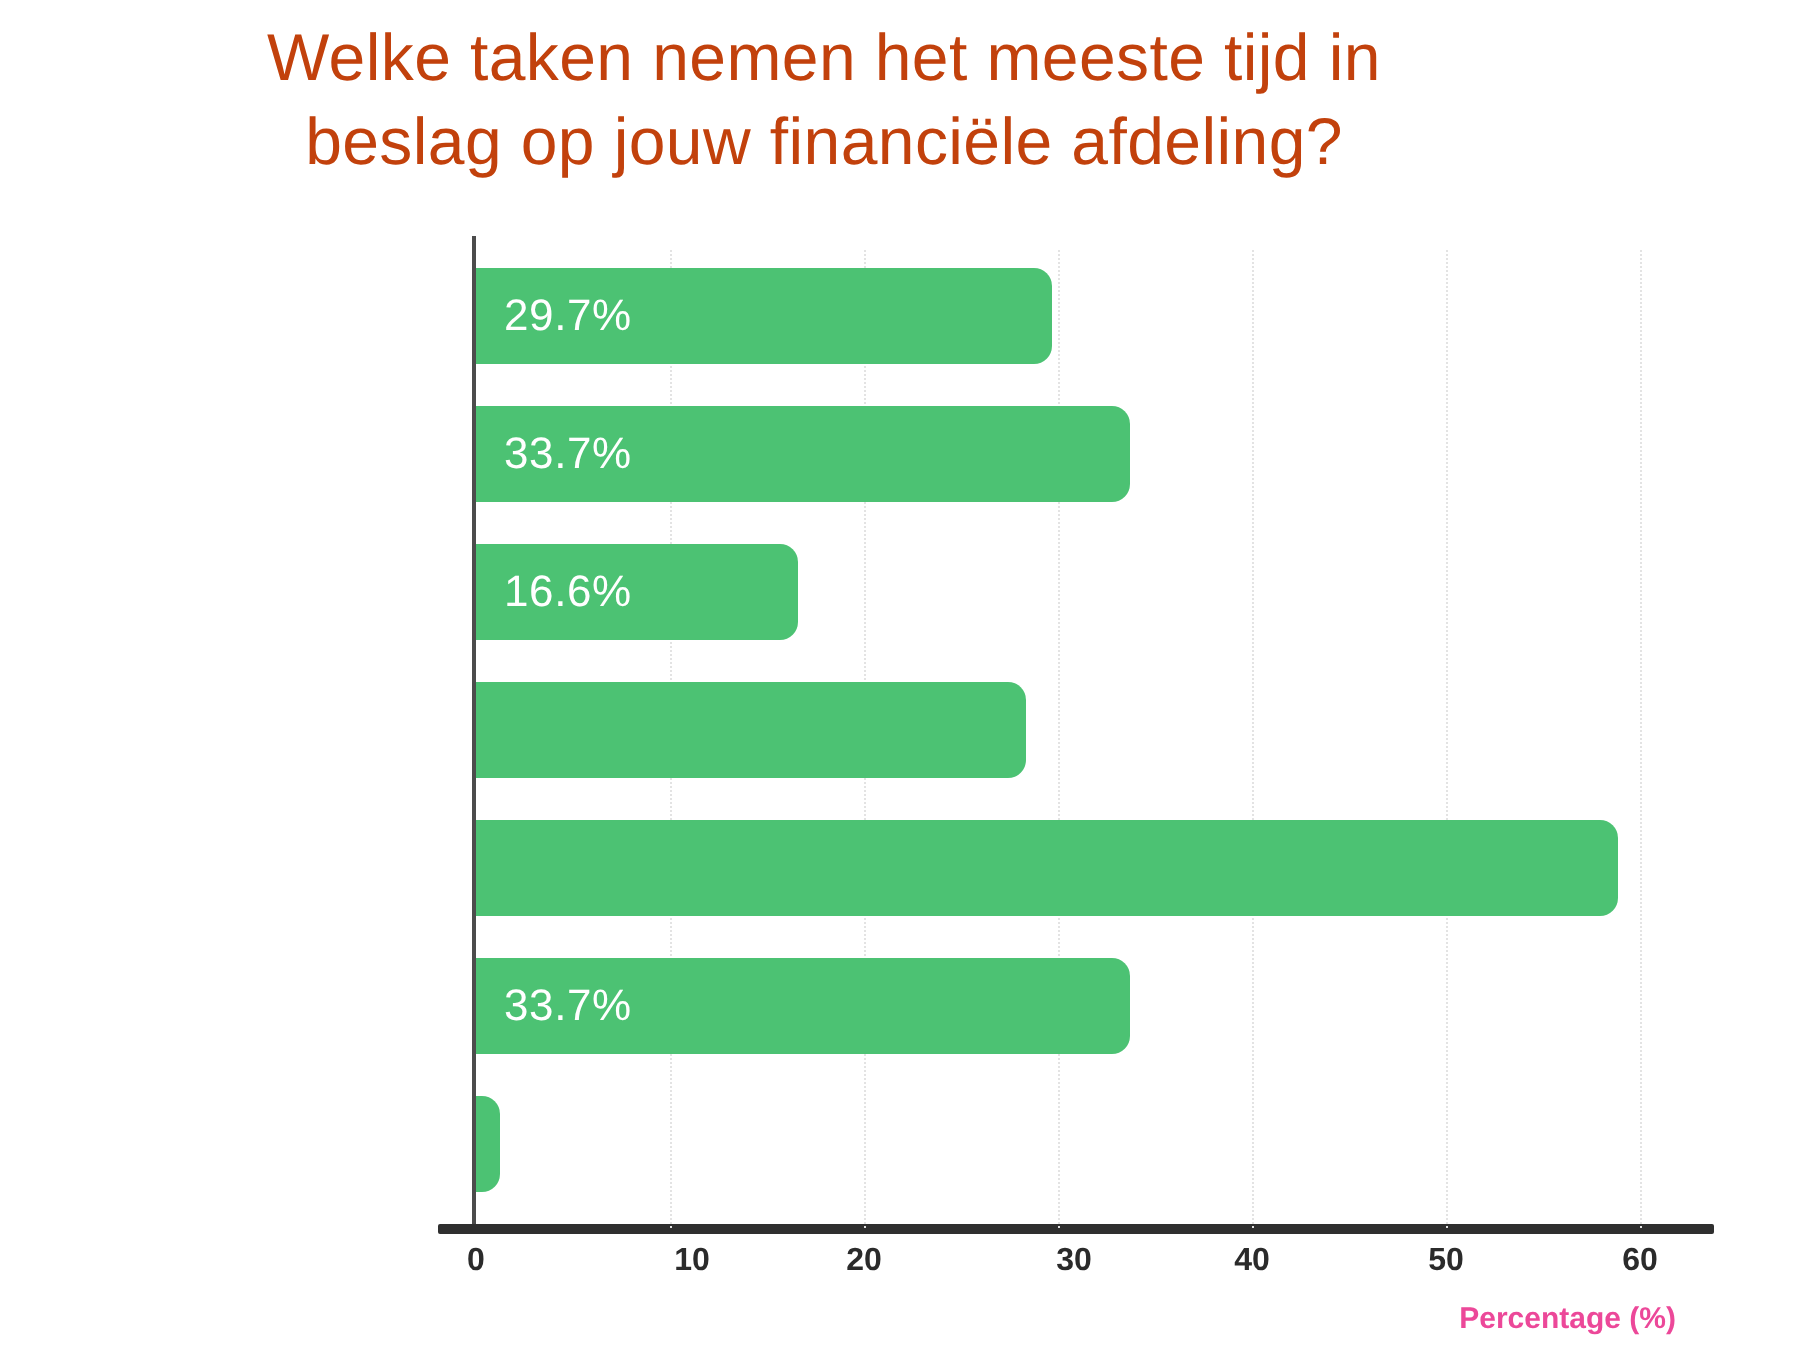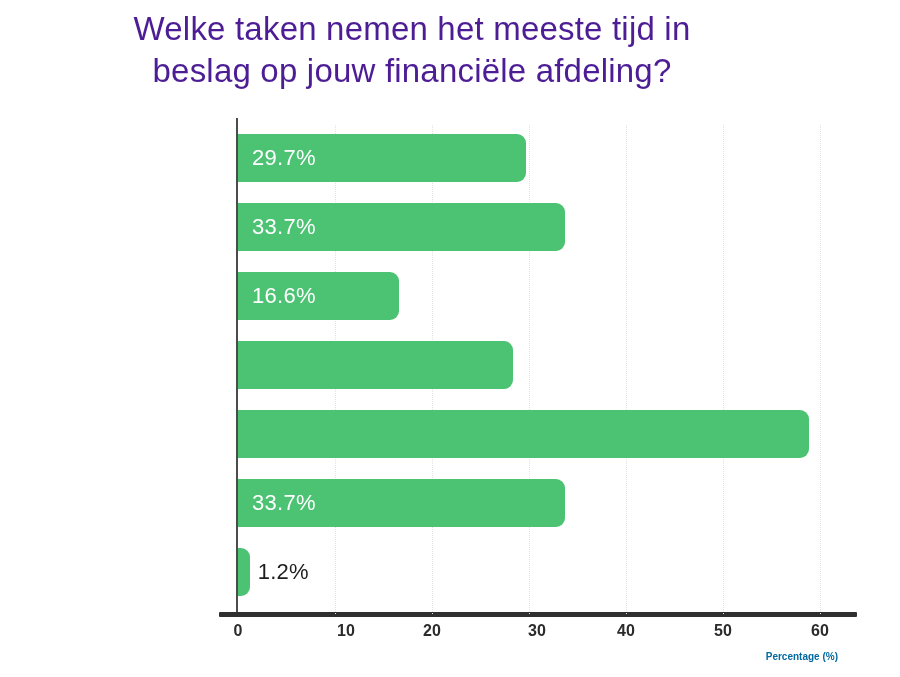--- a/index.html
+++ b/index.html
@@ -20,21 +20,21 @@
   #chart-title {
     position: absolute;
     left: 0;
     top: 8px;
     width: 824px;
     text-align: center;
     font-size: 33px;
     font-weight: 300;
     line-height: 1.28;
     letter-spacing: 0.2px;
-    color: #4c1d95;
+    color: #c2410c;
     white-space: pre-line;
   }
 
   
   #plot-area {
     position: absolute;
     left: 238px;
     top: 125px;
     width: 614px;   
     height: 489px;
@@ -114,23 +114,23 @@
     font-weight: 700;
     color: #2b2b2b;
   }
 
   #x-axis-title {
     position: absolute;
     top: 651px;
     left: 0;
     width: 838px;
     text-align: right;
-    font-size: 10px;
+    font-size: 15px;
     font-weight: 700;
-    color: #0369a1;
+    color: #ec4899;
   }
 </style>
 </head>
 <body>
 
 <div id="chart-title">Welke taken nemen het meeste tijd in
 beslag op jouw financiële afdeling?</div>
 
 <div id="y-axis-line"></div>
 <div id="x-axis-line"></div>
@@ -164,21 +164,20 @@
       </div>
       <div class="bar-row" style="top: 285px;">
         <div class="bar" title="Rapportage en analyse: 58.9%" style="width: 571.33px; background: rgb(76, 194, 115);"></div>
       </div>
       <div class="bar-row" style="top: 354px;">
         <div class="bar" title="Belastingen: 33.7%" style="width: 326.89px; background: rgb(76, 194, 115);"></div>
         <div class="bar-label inside">33.7%</div>
       </div>
       <div class="bar-row" style="top: 423px;">
         <div class="bar" title="Overig: 1.2%" style="width: 11.64px; background: rgb(76, 194, 115);"></div>
-        <div class="bar-label outside" style="left: 19.64px;">1.2%</div>
       </div>
     </div>
 </div>
 
 <div id="xticks">
     <div class="xtick" style="left: 238px;">0</div>
     <div class="xtick" style="left: 346px;">10</div>
     <div class="xtick" style="left: 432px;">20</div>
     <div class="xtick" style="left: 537px;">30</div>
     <div class="xtick" style="left: 626px;">40</div>

